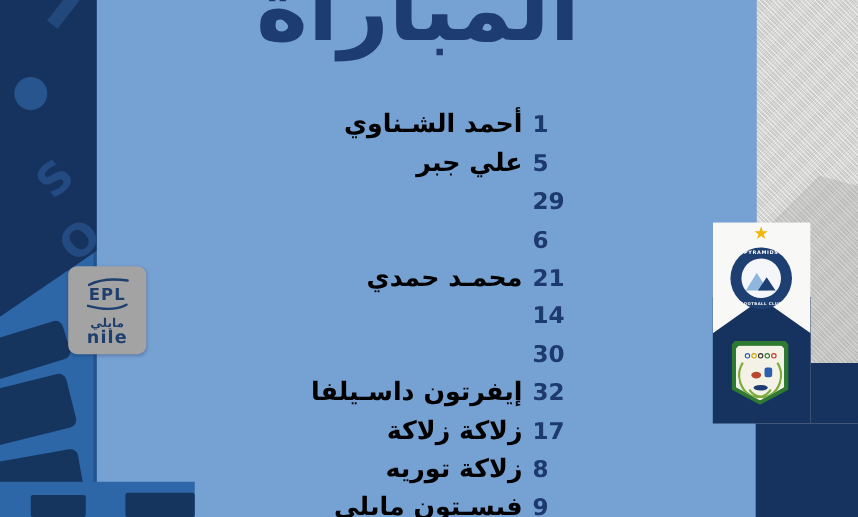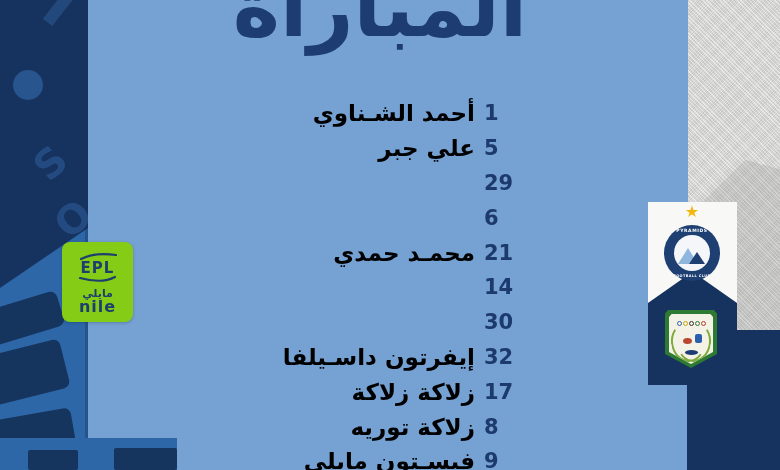--- a/index.html
+++ b/index.html
@@ -36,21 +36,21 @@
   .title{position:absolute;top:-46px;left:100px;width:560px;text-align:center;direction:rtl;
     line-height:110px;font-size:80px;font-weight:bold;color:#1d3c72;letter-spacing:-1px;}
   
   .players{position:absolute;top:96px;left:200px;width:314px;display:flex;flex-direction:column;}
   .player-row{display:flex;direction:rtl;align-items:center;height:34.8px;gap:9px;
     justify-content:flex-start;}
   .player-number{width:30px;flex:0 0 30px;direction:ltr;text-align:left;font-size:21px;
     font-weight:bold;color:#1c3a6b;}
   .player-name{font-size:23px;font-weight:bold;color:#000000;white-space:nowrap;}
   
-  .epl-badge{position:absolute;left:62px;top:242px;width:71px;height:80px;background:#84cc16;
+  .epl-badge{position:absolute;left:62px;top:242px;width:71px;height:80px;background:#a3a3a3;
     border-radius:8px;display:flex;flex-direction:column;align-items:center;justify-content:center;
     color:#1e3f6e;box-shadow:0 1px 3px rgba(10,25,55,.25);}
   .epl-word{font-size:15px;font-weight:bold;letter-spacing:1px;line-height:14px;}
   .epl-ar{font-size:11px;font-weight:bold;line-height:12px;margin-top:4px;direction:rtl;}
   .epl-nile{font-size:16px;font-weight:bold;letter-spacing:1px;line-height:13px;text-transform:lowercase;}
   
   .banner-navy{position:absolute;left:648px;top:270px;width:89px;height:115px;background:#16335f;}
   .navy-sq1{position:absolute;left:737px;top:330px;width:43px;height:55px;background:#16335f;}
   .navy-sq2{position:absolute;left:687px;top:385px;width:93px;height:85px;background:#16335f;}
   .banner-white{position:absolute;left:648px;top:202px;width:89px;height:101px;background:#f8f8f6;

